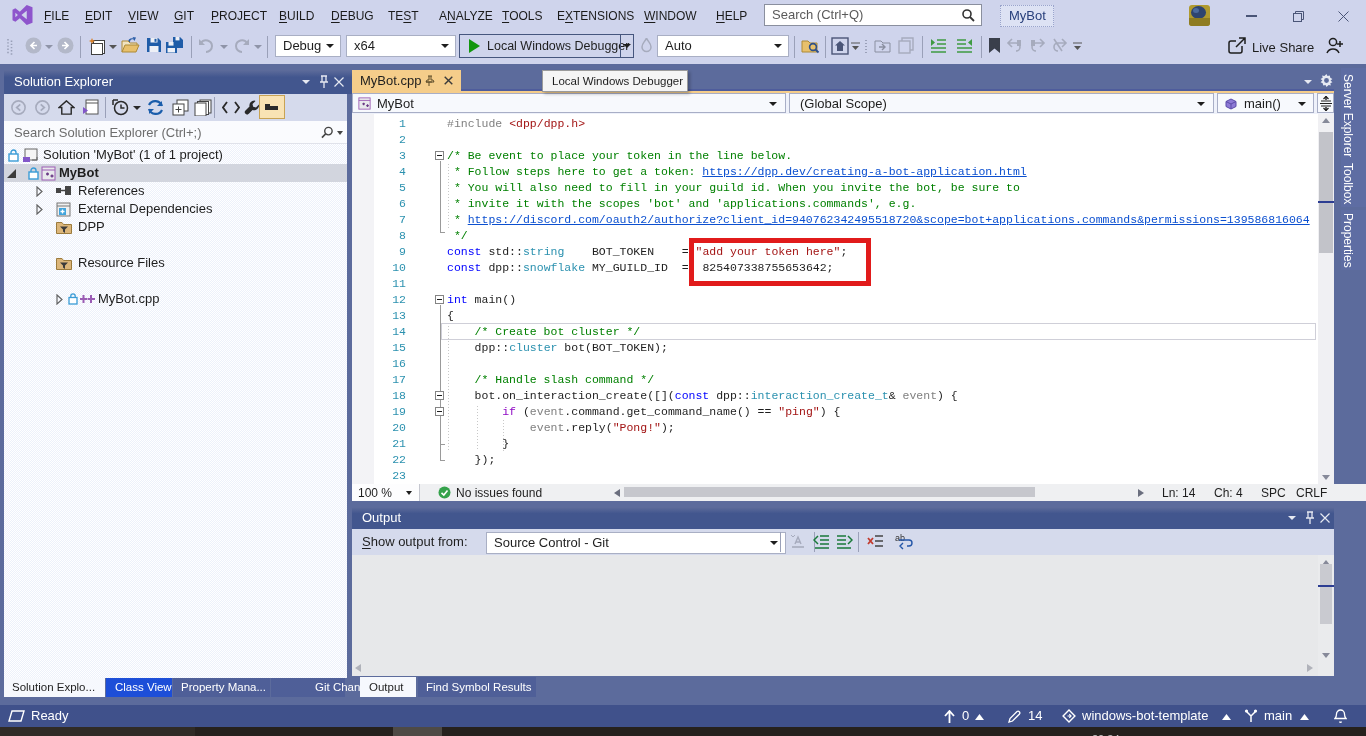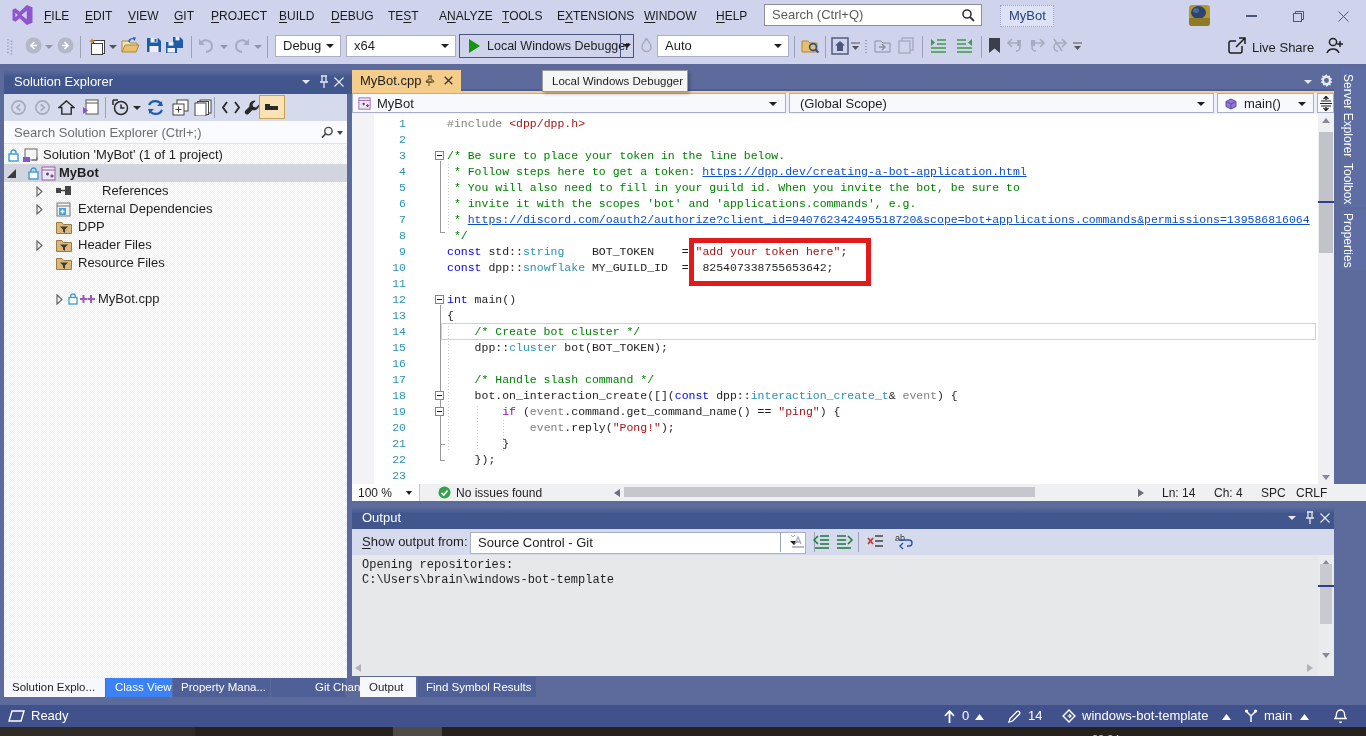--- a/index.html
+++ b/index.html
@@ -317,51 +317,41 @@
     </div>
     <div class="treerow" style="top:38px;">
       <svg class="abs" style="left:32px;top:4px" width="7" height="11">
           <path d="M1 1 L6 5.5 L1 10z" fill="none" stroke="#646464" stroke-width="1.2"></path>
         </svg>
       <svg class="abs" style="left:52px;top:4px" width="15" height="9" viewBox="0 0 15 9">
           <rect x="0" y="2" width="5" height="5" fill="#444"></rect>
           <rect x="9" y="0" width="6" height="9" fill="#444"></rect>
           <path d="M5 4.5 h4" stroke="#444" stroke-width="1.5"></path>
         </svg>
-      <span class="lbl" style="left:74px;margin-left:24px;">References</span>
+      <span class="lbl" style="left:74px;">References</span>
     </div>
     <div class="treerow" style="top:56px;">
       <svg class="abs" style="left:32px;top:4px" width="7" height="11">
           <path d="M1 1 L6 5.5 L1 10z" fill="none" stroke="#646464" stroke-width="1.2"></path>
         </svg>
       <svg class="abs" style="left:52px;top:2px" width="15" height="15" viewBox="0 0 15 15">
           <rect x="1" y="1" width="13" height="13" fill="#f0f0f0" stroke="#777"></rect>
           <path d="M1 4 h13" stroke="#777"></path>
           <rect x="3" y="6" width="7" height="7" fill="#41a4dc"></rect>
           <path d="M4.5 9.5 h4 M6.5 7.5 v4" stroke="#fff" stroke-width="1.3"></path>
         </svg>
       <span class="lbl" style="left:74px;">External Dependencies</span>
     </div>
     <div class="treerow" style="top:74px;">
       <svg class="abs" style="left:52px;top:3px" width="16" height="13" viewBox="0 0 16 13">
           <path d="M0.5 12.5 V1.5 h5.5 l1.5 2 h8 v9z" fill="#dcb67a" stroke="#9c7b3c"></path>
           <path d="M4 5.5 h8 l-3 3 v3.5 l-2 -1.5 v-2z" fill="#3b3b3b"></path>
         </svg>
       <span class="lbl" style="left:74px;">DPP</span>
     </div>
-    <div class="treerow" style="top:92px;">
-      <svg class="abs" style="left:32px;top:4px" width="7" height="11">
-          <path d="M1 1 L6 5.5 L1 10z" fill="none" stroke="#646464" stroke-width="1.2"></path>
-        </svg>
-      <svg class="abs" style="left:52px;top:3px" width="16" height="13" viewBox="0 0 16 13">
-          <path d="M0.5 12.5 V1.5 h5.5 l1.5 2 h8 v9z" fill="#dcb67a" stroke="#9c7b3c"></path>
-          <path d="M4 5.5 h8 l-3 3 v3.5 l-2 -1.5 v-2z" fill="#3b3b3b"></path>
-        </svg>
-      <span class="lbl" style="left:74px;">Header Files</span>
-    </div>
     <div class="treerow" style="top:110px;">
       <svg class="abs" style="left:52px;top:3px" width="16" height="13" viewBox="0 0 16 13">
           <path d="M0.5 12.5 V1.5 h5.5 l1.5 2 h8 v9z" fill="#dcb67a" stroke="#9c7b3c"></path>
           <path d="M4 5.5 h8 l-3 3 v3.5 l-2 -1.5 v-2z" fill="#3b3b3b"></path>
         </svg>
       <span class="lbl" style="left:74px;">Resource Files</span>
     </div>
     <div class="treerow" style="top:146px;">
       <svg class="abs" style="left:52px;top:4px" width="7" height="11">
           <path d="M1 1 L6 5.5 L1 10z" fill="none" stroke="#646464" stroke-width="1.2"></path>
@@ -373,21 +363,21 @@
       <svg class="abs" style="left:76px;top:4px" width="15" height="10" viewBox="0 0 15 10">
           <path d="M3.5 1 v8 M0 5 h7 M11 1 v8 M7.5 5 h7.5" stroke="#9b5cb4" stroke-width="2"></path>
         </svg>
       <span class="lbl" style="left:94px;">MyBot.cpp</span>
     </div>
   </div>
   <div class="abs" style="left:0;top:608px;width:343px;height:19px;">
     <div class="abs" style="left:0;top:0;width:101px;height:19px;background:#f6f8fd;">
       <span class="abs" style="left:8px;top:3px;font-size:11.5px;color:#1e1e1e;">Solution Explo...</span>
     </div>
-    <div class="abs" style="left:102px;top:0;width:66px;height:19px;background:#3b82f6;">
+    <div class="abs" style="left:102px;top:0;width:66px;height:19px;background:#1d4ed8;">
       <span class="abs" style="left:9px;top:3px;font-size:11.5px;color:#fff;">Class View</span>
     </div>
     <div class="abs" style="left:169px;top:0;width:97px;height:19px;background:#4f5f98;">
       <span class="abs" style="left:8px;top:3px;font-size:11.5px;color:#fff;">Property Mana...</span>
     </div>
     <div class="abs" style="left:267px;top:0;width:74px;height:19px;background:#4f5f98;">
       <span class="abs" style="left:8px;top:3px;font-size:11.5px;color:#fff;margin-left:36px;">Git Changes</span>
     </div>
   </div>
 </div>
@@ -458,21 +448,21 @@
       <div class="lnum" style="top:226px;">15</div>
       <div class="lnum" style="top:242px;">16</div>
       <div class="lnum" style="top:258px;">17</div>
       <div class="lnum" style="top:274px;">18</div>
       <div class="lnum" style="top:290px;">19</div>
       <div class="lnum" style="top:306px;">20</div>
       <div class="lnum" style="top:322px;">21</div>
       <div class="lnum" style="top:338px;">22</div>
       <div class="lnum" style="top:354px;">23</div>
       <div class="codeline" style="top:2px;"><span class="gy">#include</span> <span class="st">&lt;dpp/dpp.h&gt;</span></div>
-      <div class="codeline" style="top:34px;"><span class="cm">/* Be sure to place your token in the line below.</span></div>
+      <div class="codeline" style="top:34px;"><span class="cm">/* Be event to place your token in the line below.</span></div>
       <div class="codeline" style="top:50px;"><span class="cm"> * Follow steps here to get a token: <span class="lk">https://dpp.dev/creating-a-bot-application.html</span></span></div>
       <div class="codeline" style="top:66px;"><span class="cm"> * You will also need to fill in your guild id. When you invite the bot, be sure to</span></div>
       <div class="codeline" style="top:82px;"><span class="cm"> * invite it with the scopes 'bot' and 'applications.commands', e.g.</span></div>
       <div class="codeline" style="top:98px;"><span class="cm"> * <span class="lk">https://discord.com/oauth2/authorize?client_id=940762342495518720&amp;scope=bot+applications.commands&amp;permissions=139586816064</span></span></div>
       <div class="codeline" style="top:114px;"><span class="cm"> */</span></div>
       <div class="codeline" style="top:130px;"><span class="kw">const</span> std::<span class="ty">string</span>    BOT_TOKEN    = <span class="st">"add your token here"</span>;</div>
       <div class="codeline" style="top:146px;"><span class="kw">const</span> dpp::<span class="ty">snowflake</span> MY_GUILD_ID  =  825407338755653642;</div>
       <div class="codeline" style="top:178px;"><span class="kw">int</span> main()</div>
       <div class="codeline" style="top:194px;">{</div>
       <div class="codeline" style="top:210px;">    <span class="cm">/* Create bot cluster */</span></div>
@@ -546,21 +536,21 @@
     <div class="caret" style="left:936px;top:9px;border-top-color:#e6e9f2;"></div>
     <svg class="abs" style="left:952px;top:4px" width="12" height="14" viewBox="0 0 12 14">
         <path d="M3 1 h6 M4 1 v6 h4 v-6 M2 7 h8 M6 7 v6" stroke="#e6e9f2" stroke-width="1.3" fill="none"></path>
       </svg>
     <svg class="abs" style="left:968px;top:6px" width="10" height="10">
         <path d="M0.5 0.5 L9.5 9.5 M9.5 0.5 L0.5 9.5" stroke="#e6e9f2" stroke-width="1.2"></path>
       </svg>
   </div>
   <div class="abs" style="left:0;top:22px;width:982px;height:26px;background:#d5daec;">
     <span class="abs" style="left:10px;top:5px;font-size:13px;color:#1e1e1e;"><u style="text-underline-offset:2px;">S</u>how output from:</span>
-    <div class="combo" style="left:118px;top:3px;width:298px;height:20px;padding-left:36px;">
+    <div class="combo" style="left:134px;top:3px;width:298px;height:20px;">
       <span class="ct">Source Control - Git</span>
         <div class="caret" style="right:7px;top:8px;"></div>
     </div>
     <div class="sep" style="left:428px;top:3px;height:20px;"></div>
     <svg class="abs" style="left:438px;top:5px" width="16" height="16" viewBox="0 0 16 16">
         <path d="M5 10 L8 3 L11 10 M6 8 h4" fill="none" stroke="#a6abbd" stroke-width="1.4"></path>
         <path d="M2 13 h12" stroke="#a6abbd" stroke-width="1.6"></path>
         <path d="M3 3 L5 1 M3 3 L1 1" stroke="#a6abbd"></path>
       </svg>
     <div class="sep" style="left:462px;top:3px;height:20px;"></div>
@@ -576,22 +566,20 @@
     <svg class="abs" style="left:515px;top:5px" width="16" height="15" viewBox="0 0 16 15">
         <path d="M8 2 h8 M8 7 h8 M8 12 h8" stroke="#444" stroke-width="1.6"></path>
         <path d="M1 4 L6 10 M6 4 L1 10" stroke="#c23b2e" stroke-width="1.8"></path>
       </svg>
     <svg class="abs" style="left:543px;top:4px" width="18" height="17" viewBox="0 0 18 17">
         <text x="0" y="8" font-size="9" font-family="Liberation Sans" fill="#333">ab</text>
         <path d="M4 11 h10 a3 3 0 0 1 0 6 h-2 M8 14 l-3 3 3 3" transform="translate(0,-4)" fill="none" stroke="#2456a8" stroke-width="1.4"></path>
       </svg>
   </div>
   <div class="abs" style="left:0;top:48px;width:982px;height:121px;background:#e7e8ea;font-family:'Liberation Mono',monospace;font-size:12px;color:#1e1e1e;">
-    <div class="abs" style="left:10px;top:3px;white-space:pre;line-height:15px;">Opening repositories:
-C:\Users\brain\windows-bot-template</div>
     <div class="abs" style="left:966px;top:0;width:16px;height:121px;background:#eaebed;">
       <svg class="abs" style="left:4px;top:5px" width="8" height="5">
           <path d="M0 5 L4 0 L8 5z" fill="#868999"></path>
         </svg>
       <div class="abs" style="left:2px;top:9px;width:12px;height:60px;background:#c9cad0;"></div>
       <div class="abs" style="left:0;top:30px;width:16px;height:2px;background:#2c3d92;"></div>
       <svg class="abs" style="left:4px;top:98px" width="8" height="5">
           <path d="M0 0 L4 5 L8 0z" fill="#868999"></path>
         </svg>
     </div>

